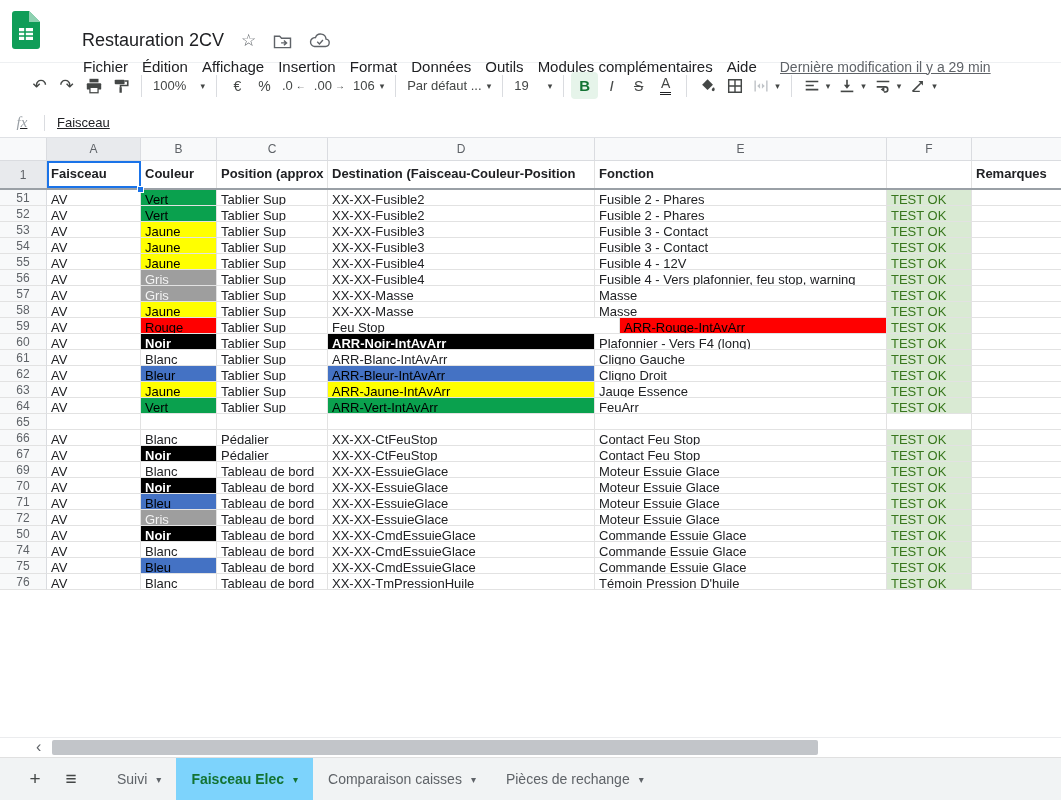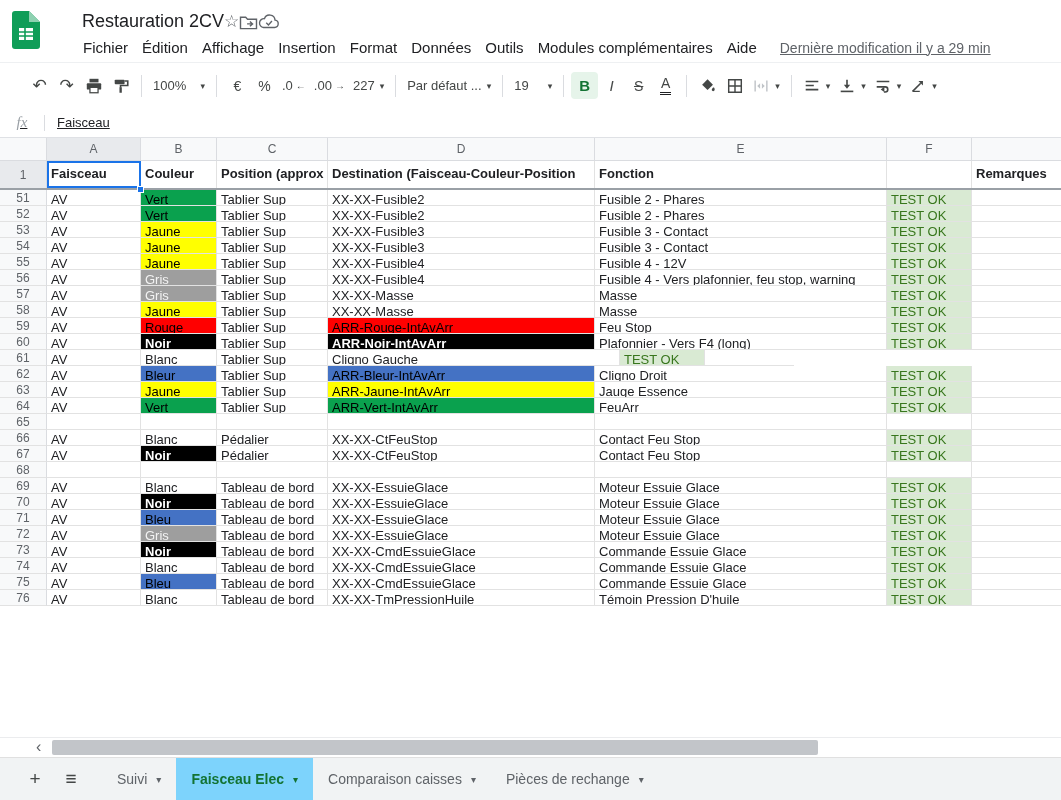--- a/index.html
+++ b/index.html
@@ -5,21 +5,21 @@
   html,body{margin:0;padding:0;}
   body{width:1061px;height:800px;overflow:hidden;background:#fff;color:#202124;
        font-family:"Liberation Sans","DejaVu Sans",sans-serif;}
   *{box-sizing:border-box;}
   .app{width:1061px;height:800px;overflow:hidden;position:relative;background:#fff;}
 
   
   .topbar{height:62px;position:relative;}
   .logo{position:absolute;left:12px;top:11px;width:28px;height:38px;cursor:pointer;}
   .top-main{margin-left:82px;padding-top:8px;}
-  .title-row{display:flex;align-items:center;height:27px;}
+  .title-row{display:flex;align-items:center;gap:17px;height:27px;margin-top:19px;}
   .doc-title{font-size:18px;color:#202124;white-space:nowrap;}
   .t-icon{color:#5f6368;font-size:17px;display:flex;align-items:center;cursor:pointer;}
   .menu-row{display:flex;align-items:center;height:25px;font-size:15px;color:#202124;}
   .menu-item{padding:2px 7px;border-radius:3px;cursor:pointer;white-space:nowrap;}
   .menu-item:first-child{padding-left:1px;}
   .last-mod{margin-left:16px;color:#5f6368;font-size:14px;text-decoration:underline;
             white-space:nowrap;cursor:pointer;overflow:hidden;}
 
   
   .toolbar{height:46px;display:flex;align-items:center;padding-left:26px;color:#444746;
@@ -171,21 +171,21 @@
     <span class="tb">%</span>
     <span class="tb" style="font-size:13px;">
       <span>.0</span>
         <span class="mini-arrow">←</span>
     </span>
     <span class="tb" style="font-size:13px;">
       <span>.00</span>
         <span class="mini-arrow">→</span>
     </span>
     <span class="tb" style="font-size:13px;">
-      <span>227</span>
+      <span>106</span>
       <span class="arrow">▾</span>
     </span>
     <span class="tb-sep"></span>
     <span class="tb tb-style">
       <span>Par défaut ...</span>
       <span class="arrow">▾</span>
     </span>
     <span class="tb-sep"></span>
     <span class="tb tb-size">
       <span>19</span>
@@ -360,40 +360,41 @@
           <div class="cell col-d">XX-XX-Masse</div>
           <div class="cell col-e">Masse</div>
           <div class="cell col-f test-ok">TEST OK</div>
           <div class="cell col-g"></div>
         </div>
         <div class="grid-row">
           <div class="rn">59</div>
           <div class="cell col-a">AV</div>
           <div class="cell col-b bg-red">Rouge</div>
           <div class="cell col-c">Tablier Sup</div>
+          <div class="cell col-e">Feu Stop</div>
           <div class="cell col-d bg-red">ARR-Rouge-IntAvArr</div>
-          <div class="cell col-e">Feu Stop</div>
           <div class="cell col-f test-ok">TEST OK</div>
           <div class="cell col-g"></div>
         </div>
         <div class="grid-row">
           <div class="rn">60</div>
           <div class="cell col-a">AV</div>
           <div class="cell col-b bg-black">Noir</div>
           <div class="cell col-c">Tablier Sup</div>
           <div class="cell col-d bg-black">ARR-Noir-IntAvArr</div>
           <div class="cell col-e">Plafonnier - Vers F4 (long)</div>
           <div class="cell col-f test-ok">TEST OK</div>
           <div class="cell col-g"></div>
         </div>
         <div class="grid-row">
           <div class="rn">61</div>
           <div class="cell col-a">AV</div>
           <div class="cell col-b">Blanc</div>
           <div class="cell col-c">Tablier Sup</div>
+          <div class="cell col-d">ARR-Blanc-IntAvArr</div>
           <div class="cell col-e">Cligno Gauche</div>
           <div class="cell col-f test-ok">TEST OK</div>
           <div class="cell col-g"></div>
         </div>
         <div class="grid-row">
           <div class="rn">62</div>
           <div class="cell col-a">AV</div>
           <div class="cell col-b bg-blue">Bleur</div>
           <div class="cell col-c">Tablier Sup</div>
           <div class="cell col-d bg-blue">ARR-Bleur-IntAvArr</div>
@@ -445,30 +446,20 @@
           <div class="rn">67</div>
           <div class="cell col-a">AV</div>
           <div class="cell col-b bg-black">Noir</div>
           <div class="cell col-c">Pédalier</div>
           <div class="cell col-d">XX-XX-CtFeuStop</div>
           <div class="cell col-e">Contact Feu Stop</div>
           <div class="cell col-f test-ok">TEST OK</div>
           <div class="cell col-g"></div>
         </div>
         <div class="grid-row">
-          <div class="rn">68</div>
-          <div class="cell col-a"></div>
-          <div class="cell col-b"></div>
-          <div class="cell col-c"></div>
-          <div class="cell col-d"></div>
-          <div class="cell col-e"></div>
-          <div class="cell col-f"></div>
-          <div class="cell col-g"></div>
-        </div>
-        <div class="grid-row">
           <div class="rn">69</div>
           <div class="cell col-a">AV</div>
           <div class="cell col-b">Blanc</div>
           <div class="cell col-c">Tableau de bord</div>
           <div class="cell col-d">XX-XX-EssuieGlace</div>
           <div class="cell col-e">Moteur Essuie Glace</div>
           <div class="cell col-f test-ok">TEST OK</div>
           <div class="cell col-g"></div>
         </div>
         <div class="grid-row">
@@ -495,21 +486,21 @@
           <div class="rn">72</div>
           <div class="cell col-a">AV</div>
           <div class="cell col-b bg-gray">Gris</div>
           <div class="cell col-c">Tableau de bord</div>
           <div class="cell col-d">XX-XX-EssuieGlace</div>
           <div class="cell col-e">Moteur Essuie Glace</div>
           <div class="cell col-f test-ok">TEST OK</div>
           <div class="cell col-g"></div>
         </div>
         <div class="grid-row">
-          <div class="rn">73</div>
+          <div class="rn">50</div>
           <div class="cell col-a">AV</div>
           <div class="cell col-b bg-black">Noir</div>
           <div class="cell col-c">Tableau de bord</div>
           <div class="cell col-d">XX-XX-CmdEssuieGlace</div>
           <div class="cell col-e">Commande Essuie Glace</div>
           <div class="cell col-f test-ok">TEST OK</div>
           <div class="cell col-g"></div>
         </div>
         <div class="grid-row">
           <div class="rn">74</div>

